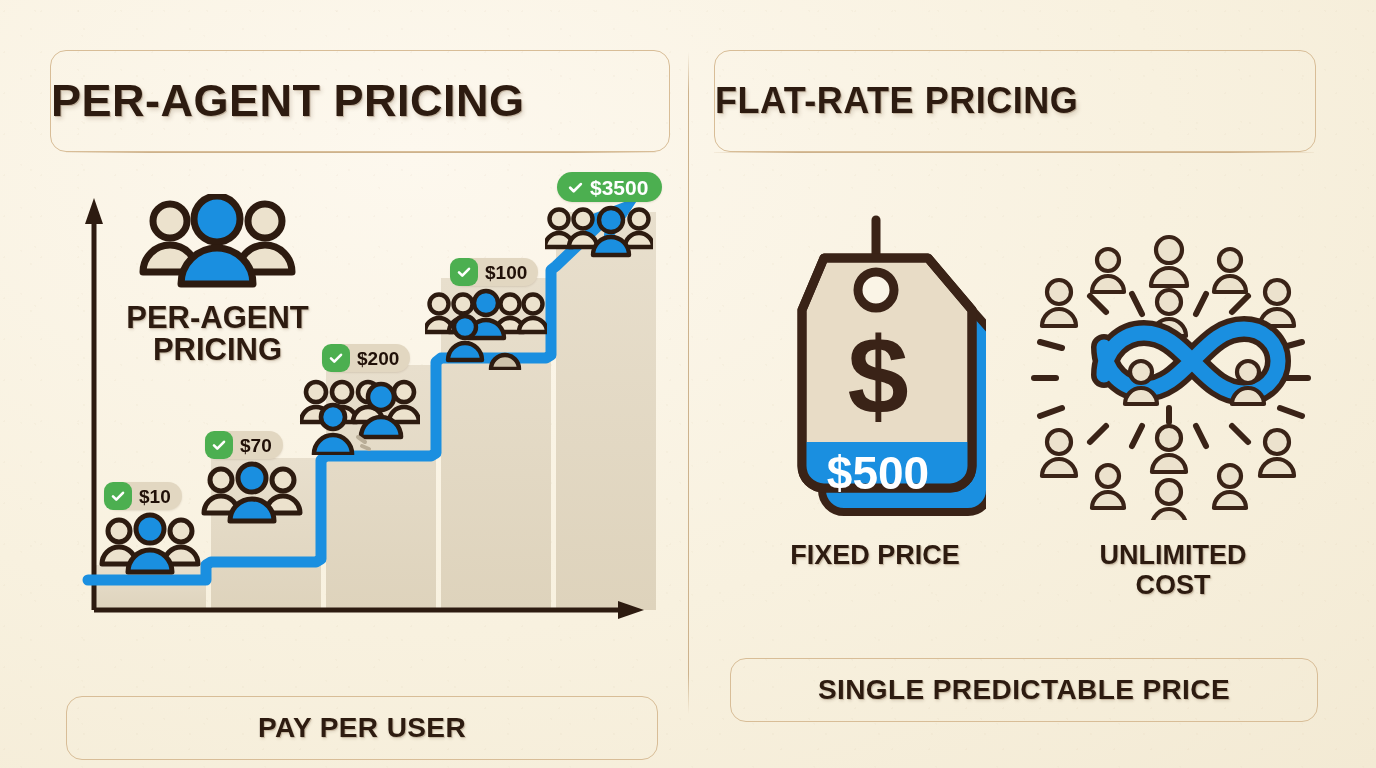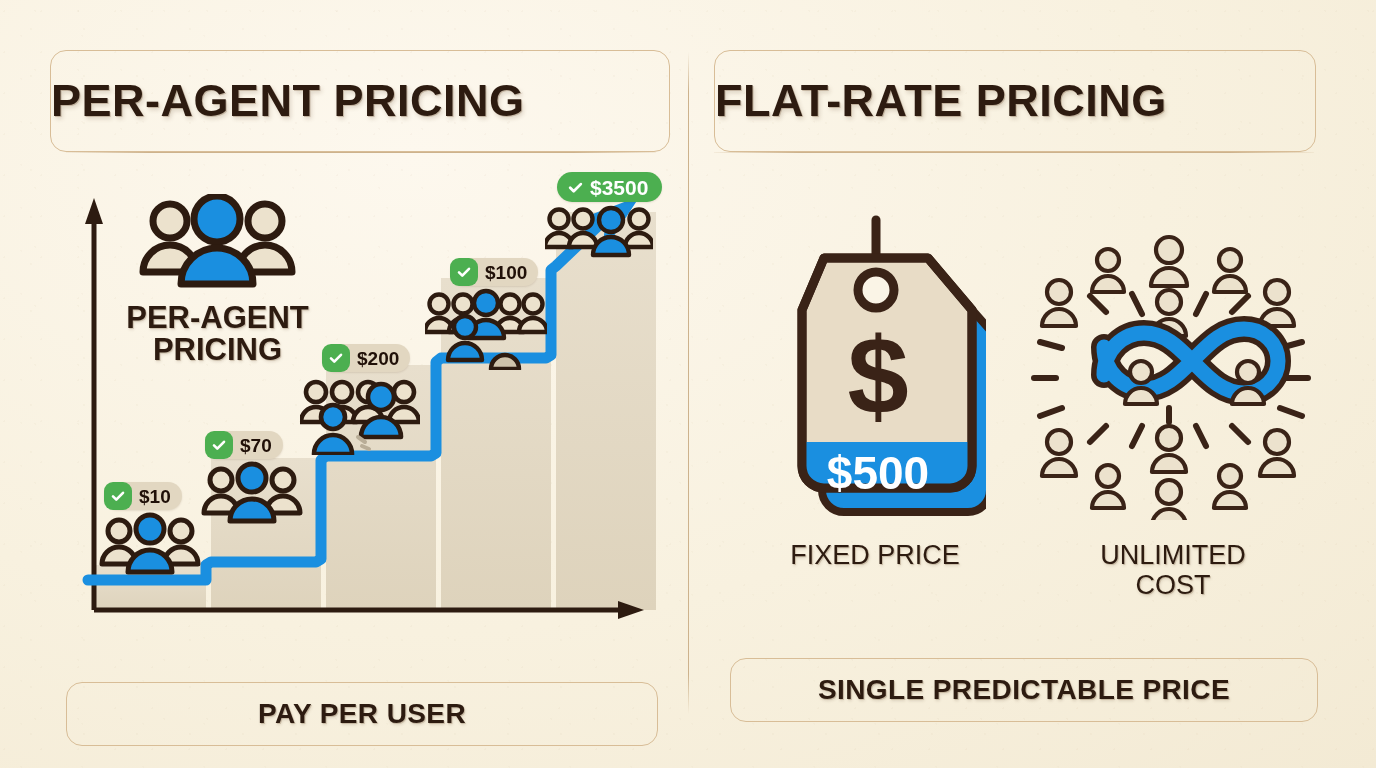--- a/index.html
+++ b/index.html
@@ -42,34 +42,34 @@
   .left .headerbox{left:50px;top:50px;width:618px;height:100px;}
   .right .headerbox{left:26px;top:50px;width:600px;height:100px;}
 
   .headerbox h1{
     margin:0;
     font-size:46px;font-weight:700;letter-spacing:.5px;
     color:#2d1b10;
     text-shadow:1px 1px 0 rgba(120,90,60,.30), 2px 3px 4px rgba(90,60,35,.18);
   }
   .left .headerbox h1{font-size:45px;}
-  .right .headerbox h1{font-size:45px;}
+  .right .headerbox h1{font-size:36px;}
 
   .hrule{
     position:absolute;height:1.4px;
     background:linear-gradient(to right, rgba(205,178,140,.15), #cdb28c 14%, #cdb28c 86%, rgba(205,178,140,.15));
   }
   .left .hrule{left:66px;top:152px;width:590px;}
   .right .hrule{left:26px;top:152px;width:600px;}
 
   .footbox{
     position:absolute;border:1.6px solid #d8bd97;border-radius:16px;
     display:flex;align-items:center;justify-content:center;
   }
-  .left .footbox{left:66px;top:682px;width:590px;height:62px;}
+  .left .footbox{left:66px;top:696px;width:590px;height:62px;}
   .right .footbox{left:42px;top:658px;width:586px;height:62px;}
   .footbox span{
     font-size:28px;font-weight:700;letter-spacing:.4px;color:#2d1b10;
     text-shadow:1px 1px 0 rgba(120,90,60,.25), 1px 2px 3px rgba(90,60,35,.16);
   }
 
   
   #chart{position:absolute;left:0;top:150px;width:688px;height:500px;}
 
   .badge{
@@ -91,21 +91,21 @@
   .badge.solid .amt{color:#ffffff;font-size:21px;}
 
   .caption-inchart{
     position:absolute;font-size:31px;font-weight:700;line-height:1.02;
     color:#2d1b10;text-align:center;
     text-shadow:1px 1px 0 rgba(120,90,60,.22), 1px 2px 3px rgba(90,60,35,.15);
   }
 
   
   .subcap{
-    position:absolute;text-align:center;font-size:27px;font-weight:400;
+    position:absolute;text-align:center;font-size:27px;font-weight:700;
     line-height:1.12;color:#2d1b10;
     text-shadow:1px 1px 0 rgba(120,90,60,.25), 1px 2px 3px rgba(90,60,35,.16);
   }
 </style>
 </head>
 <body>
 
 <div id="stage">
 
   <div class="divider"></div>

